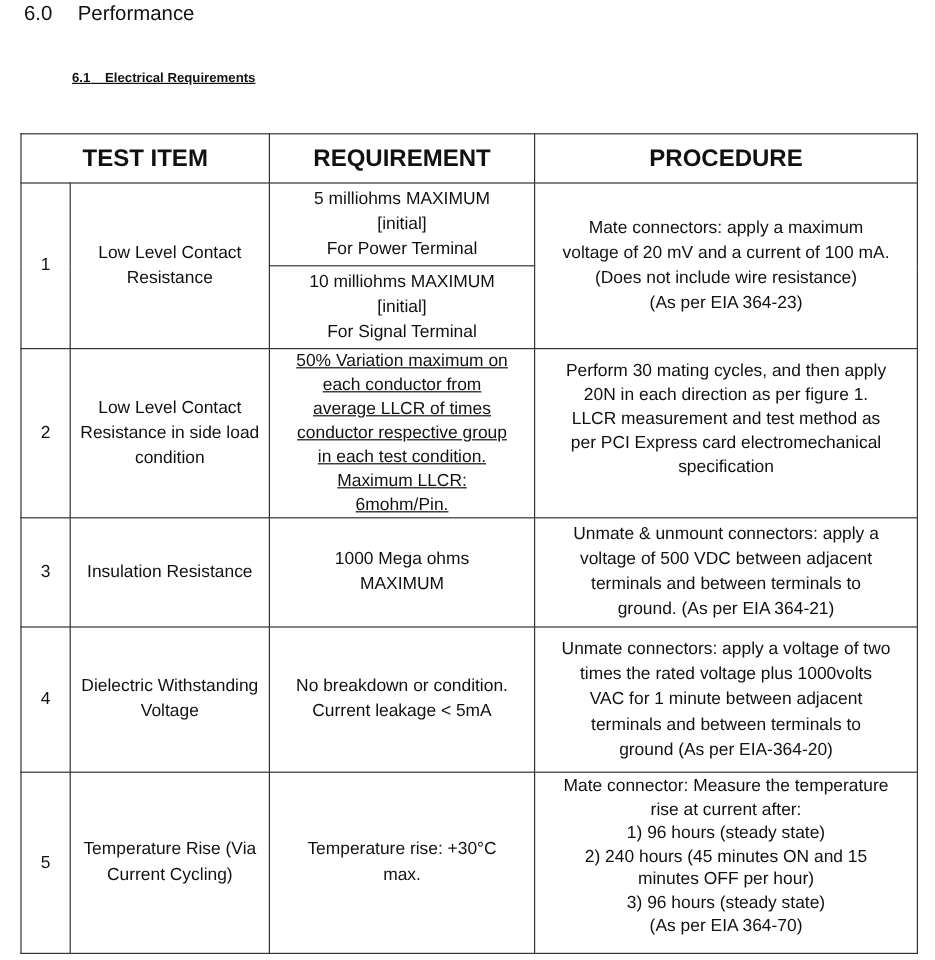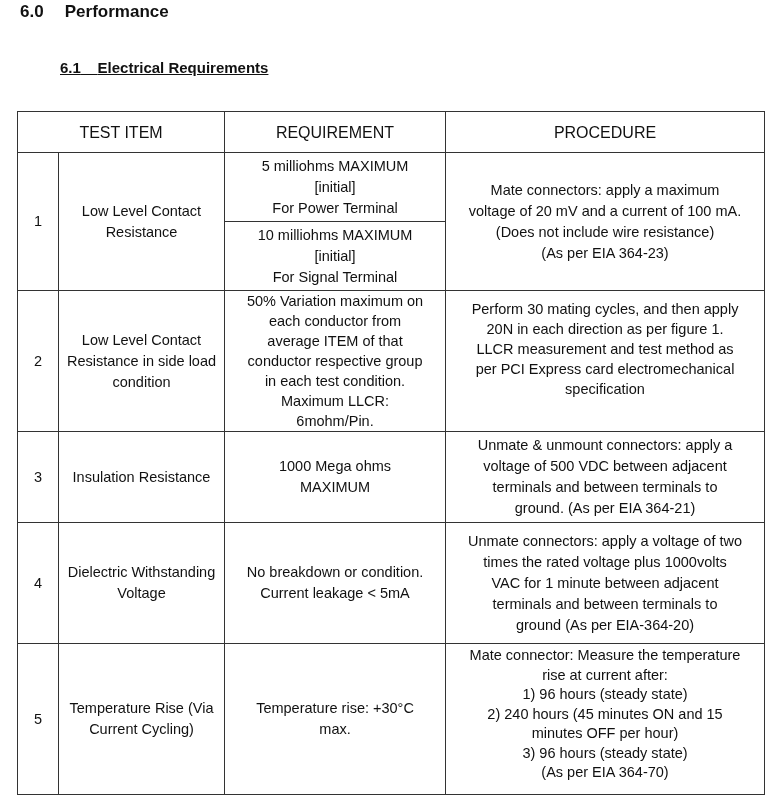--- a/index.html
+++ b/index.html
@@ -1,23 +1,23 @@
 <!DOCTYPE html>
 <html><head>
   <meta charset="utf-8">
   <style>
     html, body { margin:0; padding:0; background:#ffffff; }
     body { width:779px; height:800px; position:relative; overflow:hidden;
            font-family:"Liberation Sans", sans-serif; color:#111; }
-    .h1 { position:absolute; left:20px; top:2px; font-size:17px; font-weight:bold; }
+    .h1 { position:absolute; left:20px; top:2px; font-size:17px; font-weight:normal; }
     .h1 .num { display:inline-block; width:40px; }
-    .h2 { position:absolute; left:60px; top:59px; font-size:15px; font-weight:bold; text-decoration:underline; white-space:pre; }
+    .h2 { position:absolute; left:60px; top:59px; font-size:11px; font-weight:bold; text-decoration:underline; white-space:pre; }
     table { position:absolute; left:17px; top:111px; border-collapse:collapse; table-layout:fixed; width:747px; }
     td, th { border:1.5px solid #333; text-align:center; vertical-align:middle; font-size:14.5px; line-height:21px; padding:0 4px; }
-    th { font-size:16px; font-weight:normal; height:40px; }
+    th { font-size:20px; font-weight:bold; height:40px; }
     col.c1 { width:41px; } col.c2 { width:166px; } col.c3 { width:221px; } col.c4 { width:319px; }
     .left { text-align:center; line-height:19.5px; padding:0 6px; vertical-align:top; }
     .pl { margin:0; }
   </style>
 </head>
 <body>
 
 <div class="h1">
   <span class="num">6.0</span>
   <span>Performance</span>
@@ -57,24 +57,24 @@
       <tr>
         <td style="height: 68px; margin-top: 10px;">
           <div class="pl">10 milliohms MAXIMUM</div>
           <div class="pl">[initial]</div>
           <div class="pl">For Signal Terminal</div>
         </td>
       </tr>
       <tr>
         <td style="height: 138px;">2</td>
         <td>Low Level Contact Resistance in side load condition</td>
-        <td style="line-height: 20px;">
+        <td style="line-height: 20px; text-decoration: underline;">
           <div class="pl">50% Variation maximum on</div>
           <div class="pl">each conductor from</div>
-          <div class="pl">average ITEM of that</div>
+          <div class="pl">average LLCR of times</div>
           <div class="pl">conductor respective group</div>
           <div class="pl">in each test condition.</div>
           <div class="pl">Maximum LLCR:</div>
           <div class="pl">6mohm/Pin.</div>
         </td>
         <td style="vertical-align: top; padding-top: 8px; line-height: 20px;">
           <div class="pl">Perform 30 mating cycles, and then apply</div>
           <div class="pl">20N in each direction as per figure 1.</div>
           <div class="pl">LLCR measurement and test method as</div>
           <div class="pl">per PCI Express card electromechanical</div>

